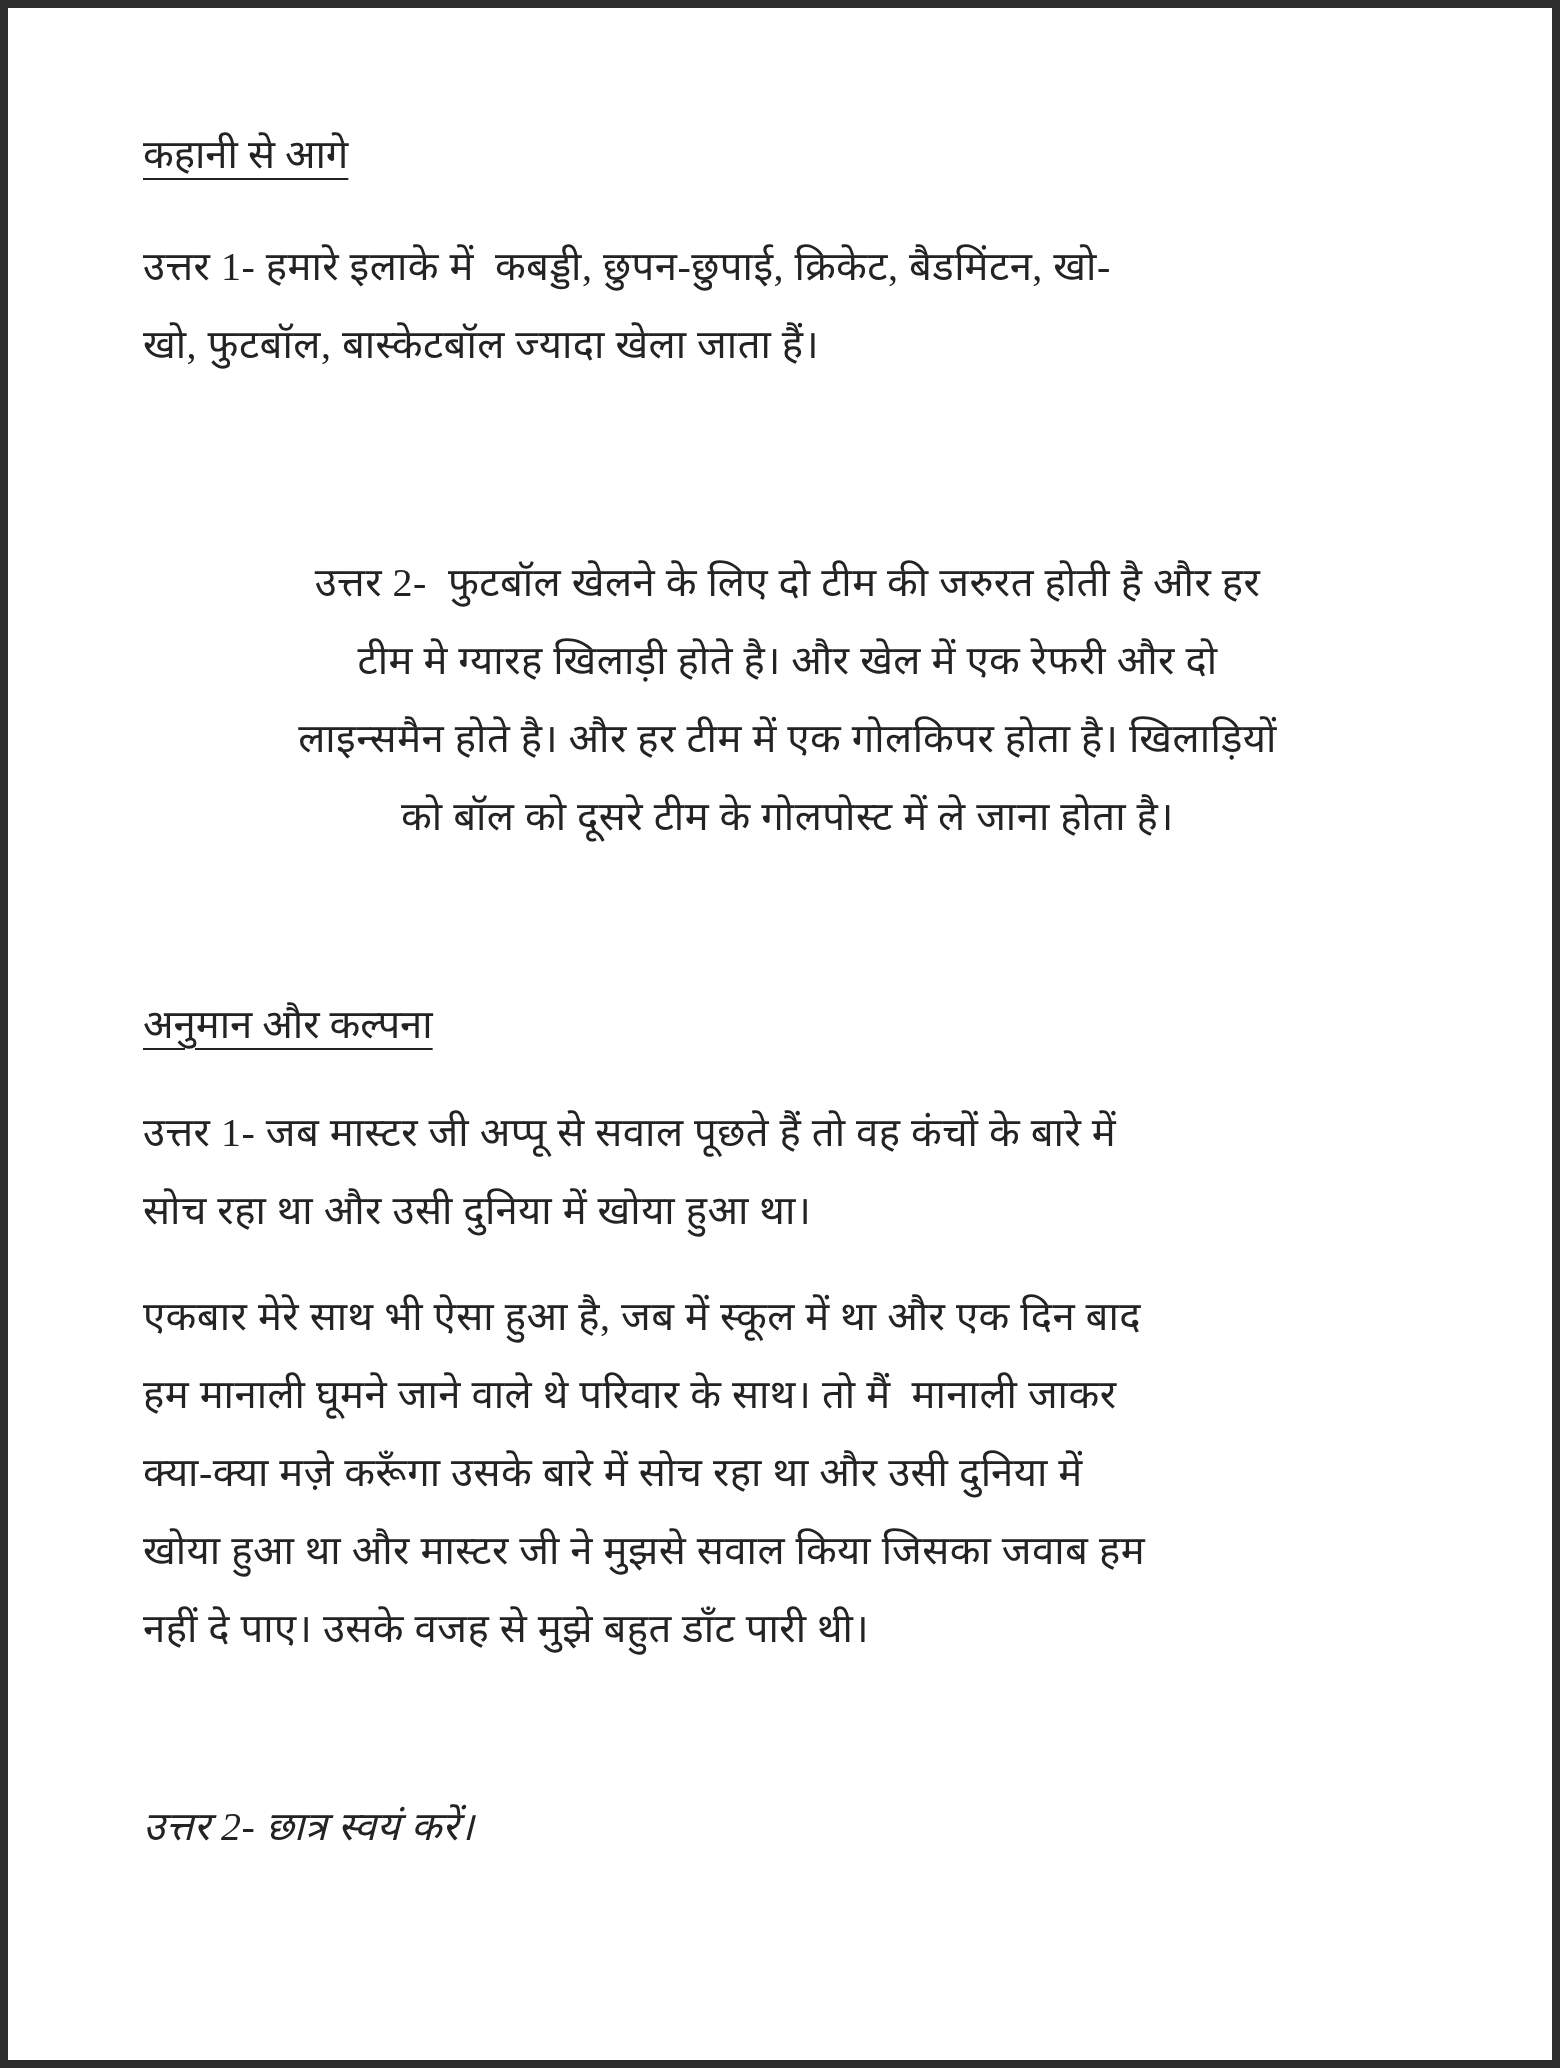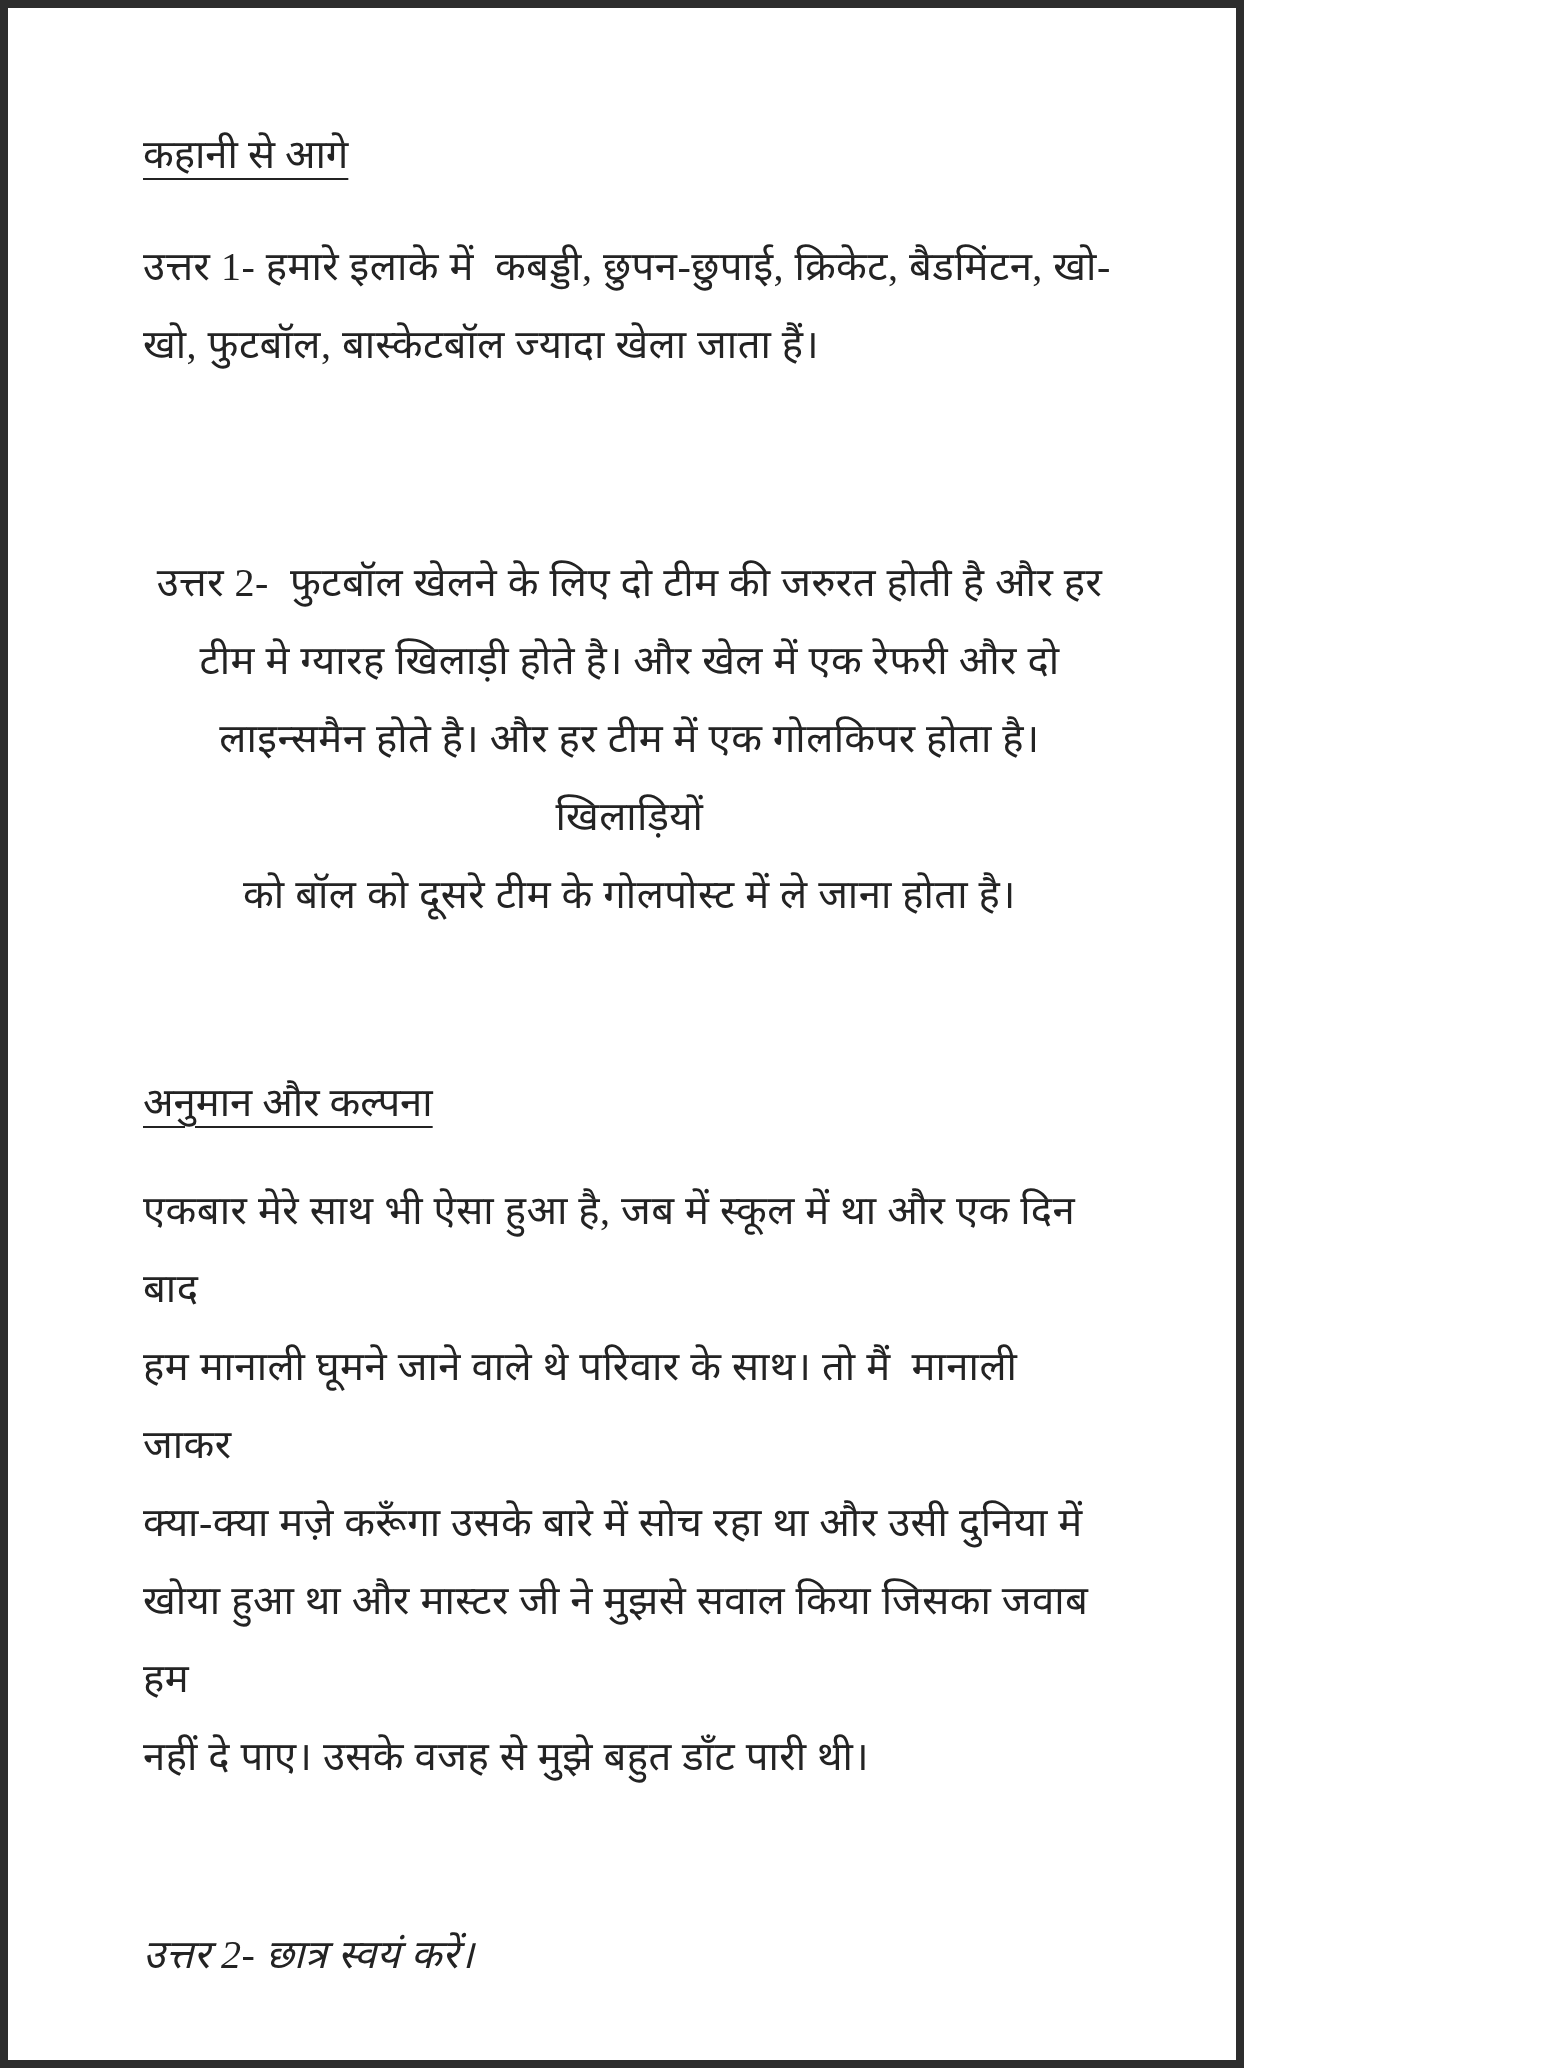--- a/index.html
+++ b/index.html
@@ -1,21 +1,21 @@
 <!DOCTYPE html>
 <html><head>
 <meta charset="utf-8">
 <style>
   html, body {
     margin: 0;
     padding: 0;
     background: #ffffff;
   }
   .page {
-    width: 1244px;
+    width: 1560px;
     height: 2068px;
     box-sizing: border-box;
     border: 8px solid #2d2d2d;
     background: #ffffff;
     overflow: hidden;
   }
   .content {
     box-sizing: border-box;
     width: 100%;
     height: 100%;
@@ -54,20 +54,22 @@
     <p class="para">उत्तर 1- हमारे इलाके में  कबड्डी, छुपन-छुपाई, क्रिकेट, बैडमिंटन, खो-
 खो, फुटबॉल, बास्केटबॉल ज्यादा खेला जाता हैं।</p>
 
     <p class="para gap-xl">उत्तर 2-  फुटबॉल खेलने के लिए दो टीम की जरुरत होती है और हर
 टीम मे ग्यारह खिलाड़ी होते है। और खेल में एक रेफरी और दो
 लाइन्समैन होते है। और हर टीम में एक गोलकिपर होता है। खिलाड़ियों
 को बॉल को दूसरे टीम के गोलपोस्ट में ले जाना होता है।</p>
 
     <h2 class="heading gap-xl">अनुमान और कल्पना</h2>
 
+    <p class="para">उत्तर 1- जब मास्टर जी अप्पू से सवाल पूछते हैं तो वह कंचों के बारे में
+सोच रहा था और उसी दुनिया में खोया हुआ था।</p>
 
     <p class="para gap-sm">एकबार मेरे साथ भी ऐसा हुआ है, जब में स्कूल में था और एक दिन बाद
 हम मानाली घूमने जाने वाले थे परिवार के साथ। तो मैं  मानाली जाकर
 क्या-क्या मज़े करूँगा उसके बारे में सोच रहा था और उसी दुनिया में
 खोया हुआ था और मास्टर जी ने मुझसे सवाल किया जिसका जवाब हम
 नहीं दे पाए। उसके वजह से मुझे बहुत डाँट पारी थी।</p>
 
     <p class="para gap-lg">उत्तर 2- छात्र स्वयं करें।</p>
 
   </div>

